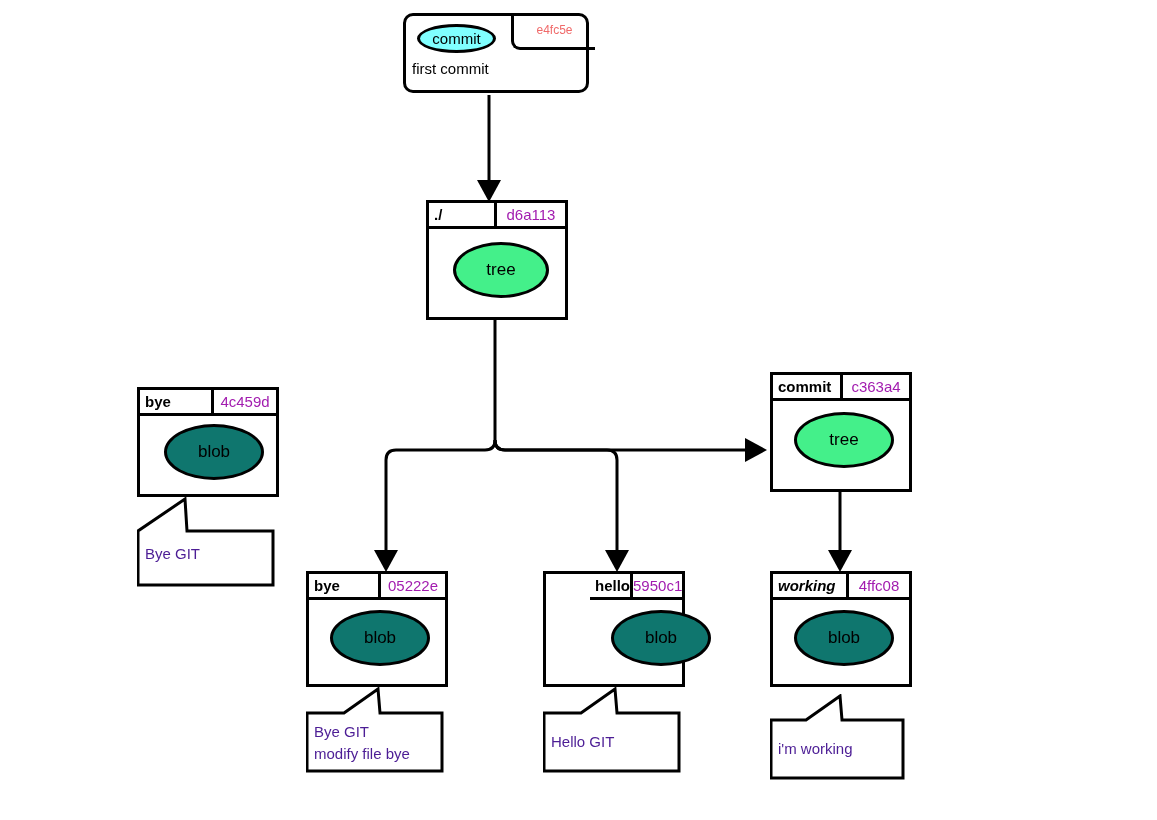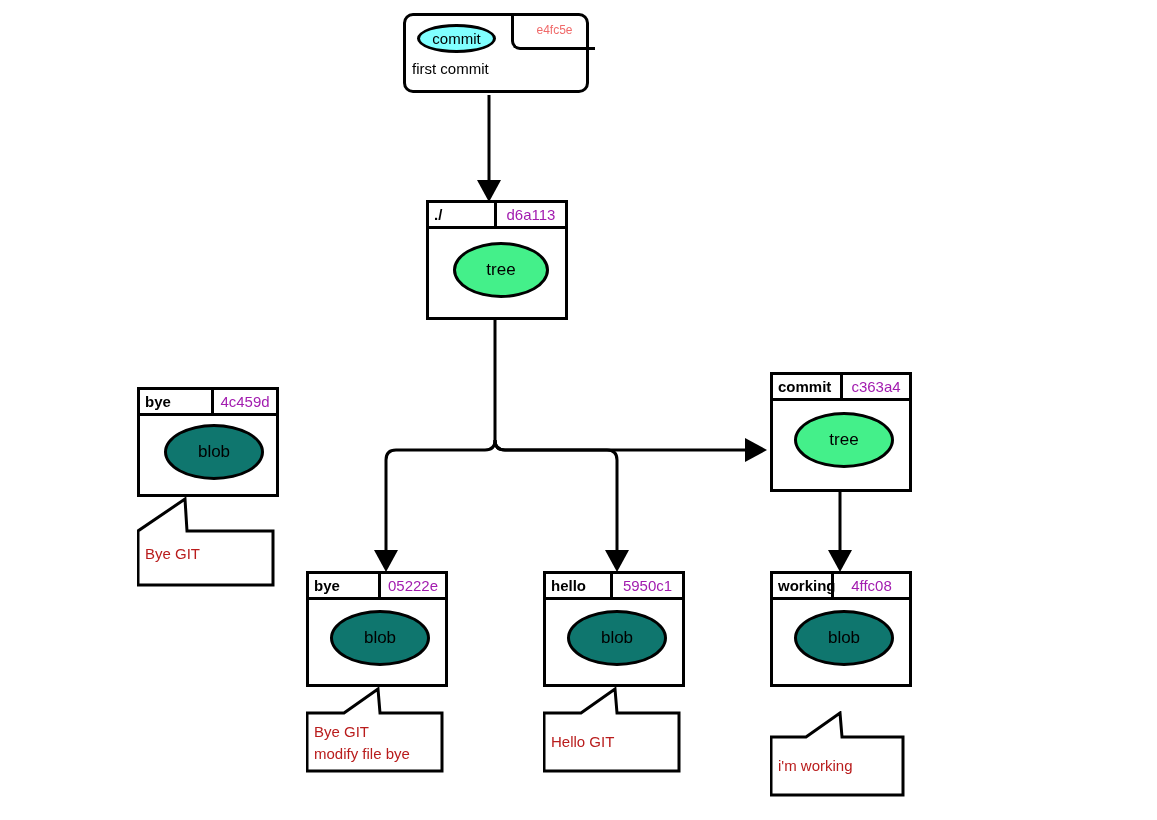--- a/index.html
+++ b/index.html
@@ -125,21 +125,21 @@
   
   .note {
     position: absolute;
     box-sizing: border-box;
     background: #ffffff;
   }
   .note-svg { position: absolute; left: 0; top: 0; }
   .note-text {
     position: absolute;
     font-size: 15px;
-    color: #b91c1c;
+    color: #4c1d95;
     line-height: 22px;
     white-space: pre;
   }
 </style>
 </head>
 <body>
 
 <div id="canvas">
 
   <svg class="edges" viewBox="0 0 1157 820" width="1157" height="820">
@@ -204,21 +204,21 @@
     </div>
   </div>
   <div class="note" style="left:306px; top:687px; width:140px; height:86px;">
     <svg class="note-svg" width="140" height="86" viewBox="0 0 140 86">
       <path d="M 74 26 L 72 2 L 38 26 L 1 26 L 1 84 L 136 84 L 136 26 Z" fill="#ffffff" stroke="#000000" stroke-width="3"></path>
     </svg>
     <div class="note-text" style="left:8px; top:34px;">Bye GIT
 modify file bye</div>
   </div>
 
-  <div class="node" style="left:543px; top:571px; width:142px; height:116px;">
+  <div class="node" style="left:543px; top:571px; width:142px; height:116px;padding-left:44px;">
     <div class="node-header">
       <div class="node-name" style="width:67px;">hello</div>
       <div class="node-hash">5950c1</div>
     </div>
     <div class="node-body">
       <div class="ellipse blob" style="left:21px; top:10px; width:100px; height:56px;">blob</div>
     </div>
   </div>
   <div class="note" style="left:543px; top:687px; width:140px; height:102px;">
     <svg class="note-svg" width="140" height="86" viewBox="0 0 140 86">
@@ -232,27 +232,27 @@
       <div class="node-name" style="width:70px;">commit</div>
       <div class="node-hash">c363a4</div>
     </div>
     <div class="node-body">
       <div class="ellipse tree" style="left:21px; top:11px; width:100px; height:56px;">tree</div>
     </div>
   </div>
 
   <div class="node" style="left:770px; top:571px; width:142px; height:116px;">
     <div class="node-header">
-      <div class="node-name" style="width:61px;">working</div>
+      <div class="node-name" style="width:76px;font-style:italic;">working</div>
       <div class="node-hash">4ffc08</div>
     </div>
     <div class="node-body">
       <div class="ellipse blob" style="left:21px; top:10px; width:100px; height:56px;">blob</div>
     </div>
   </div>
-  <div class="note" style="left:770px; top:711px; width:137px; height:86px;">
+  <div class="note" style="left:770px; top:694px; width:137px; height:86px;">
     <svg class="note-svg" width="137" height="86" viewBox="0 0 137 86">
       <path d="M 72 26 L 70 2 L 36 26 L 1 26 L 1 84 L 133 84 L 133 26 Z" fill="#ffffff" stroke="#000000" stroke-width="3"></path>
     </svg>
     <div class="note-text" style="left:8px; top:44px;">i'm working</div>
   </div>
 
 </div>
 
 </body></html>

